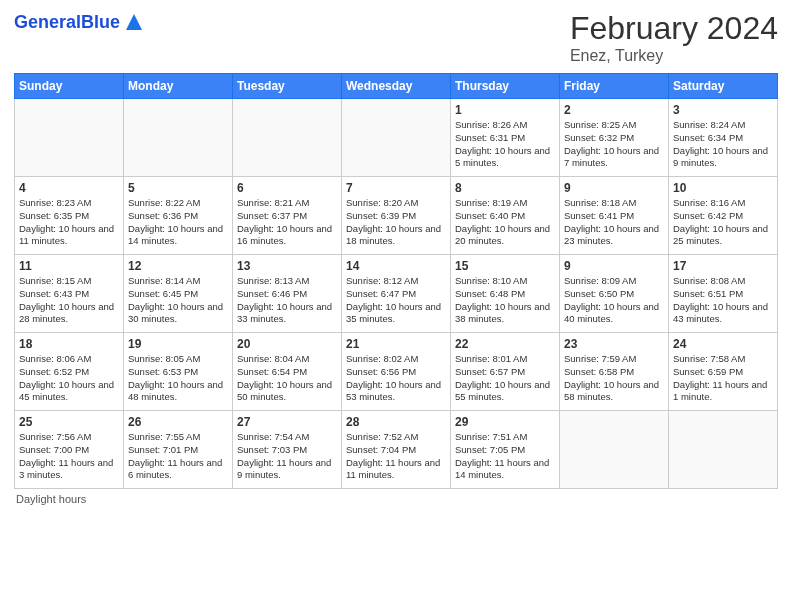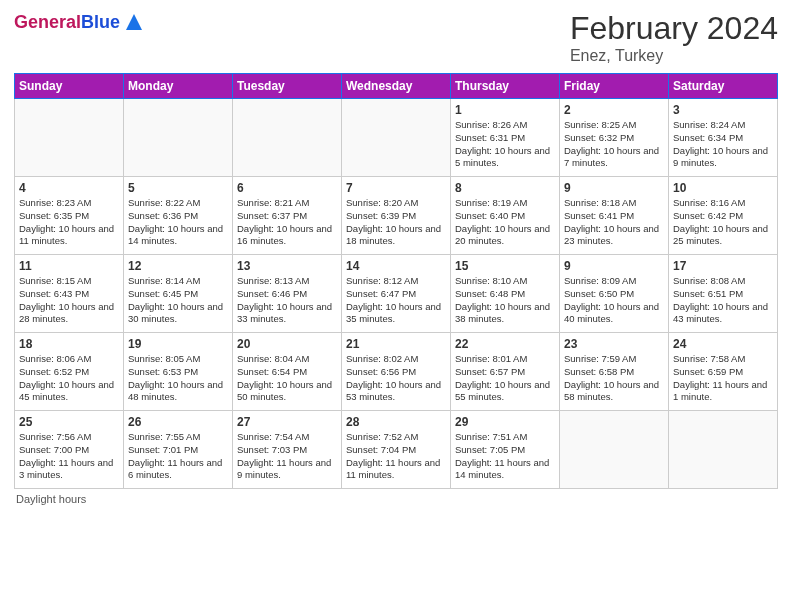--- a/index.html
+++ b/index.html
@@ -20,21 +20,21 @@
       align-items: flex-start;
       margin-bottom: 8px;
     }
     .logo {
       display: flex;
       align-items: center;
     }
     .logo-text-general {
       font-size: 18px;
       font-weight: bold;
-      color: #be185d;
+      color: #1d4ed8;
     }
     .logo-text-blue {
       font-size: 18px;
       font-weight: bold;
       color: #1d4ed8;
     }
     .logo-icon {
       width: 24px;
       height: 24px;
       margin-left: 2px;
@@ -50,21 +50,21 @@
     .title-location {
       font-size: 16px;
       color: #555;
     }
     table {
       width: 100%;
       border-collapse: collapse;
       table-layout: fixed;
     }
     thead tr th {
-      background: #a21caf;
+      background: #3b82f6;
       color: #fff;
       font-size: 12px;
       font-weight: bold;
       padding: 5px 4px;
       text-align: left;
       border: 1px solid #1a73e8;
     }
     tbody tr td {
       border: 1px solid #ccc;
       vertical-align: top;

